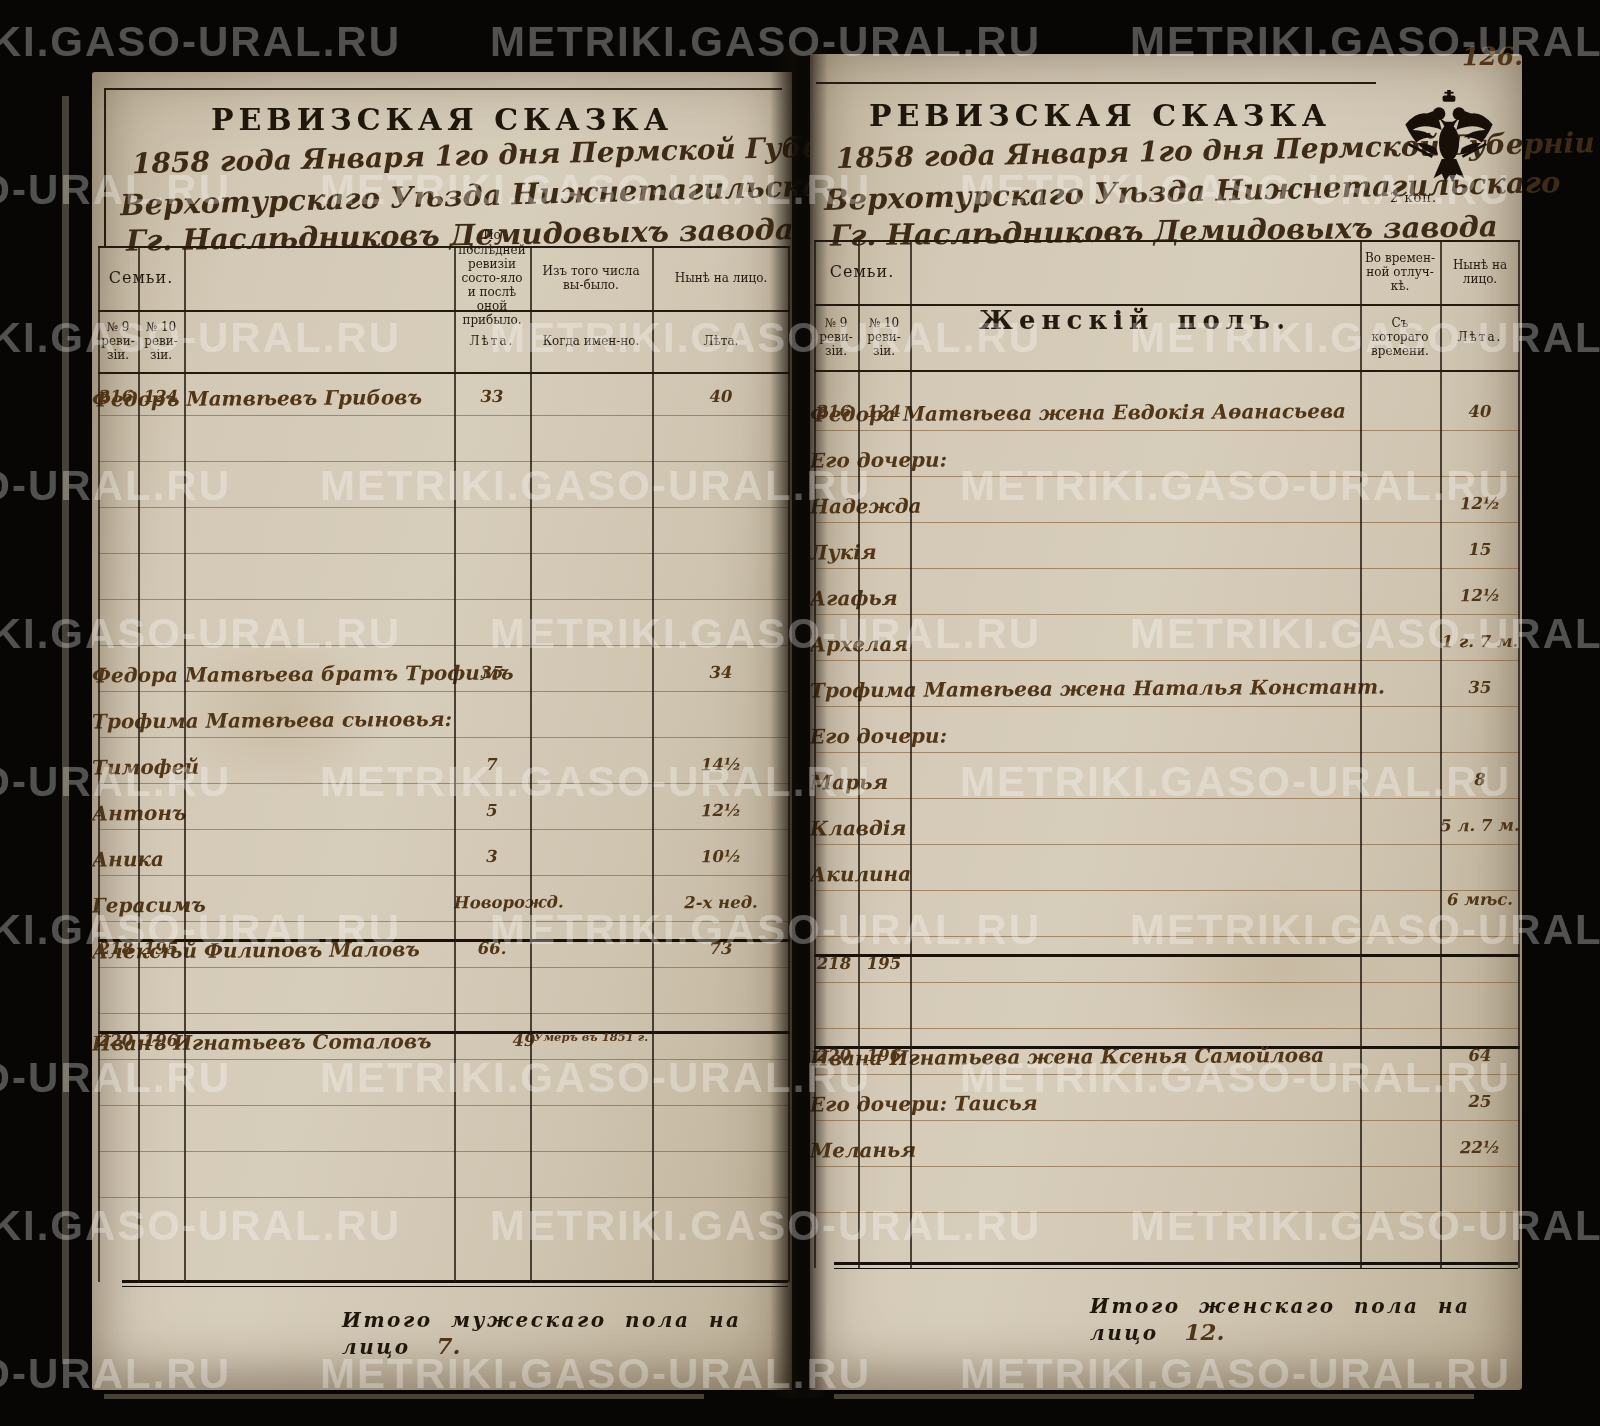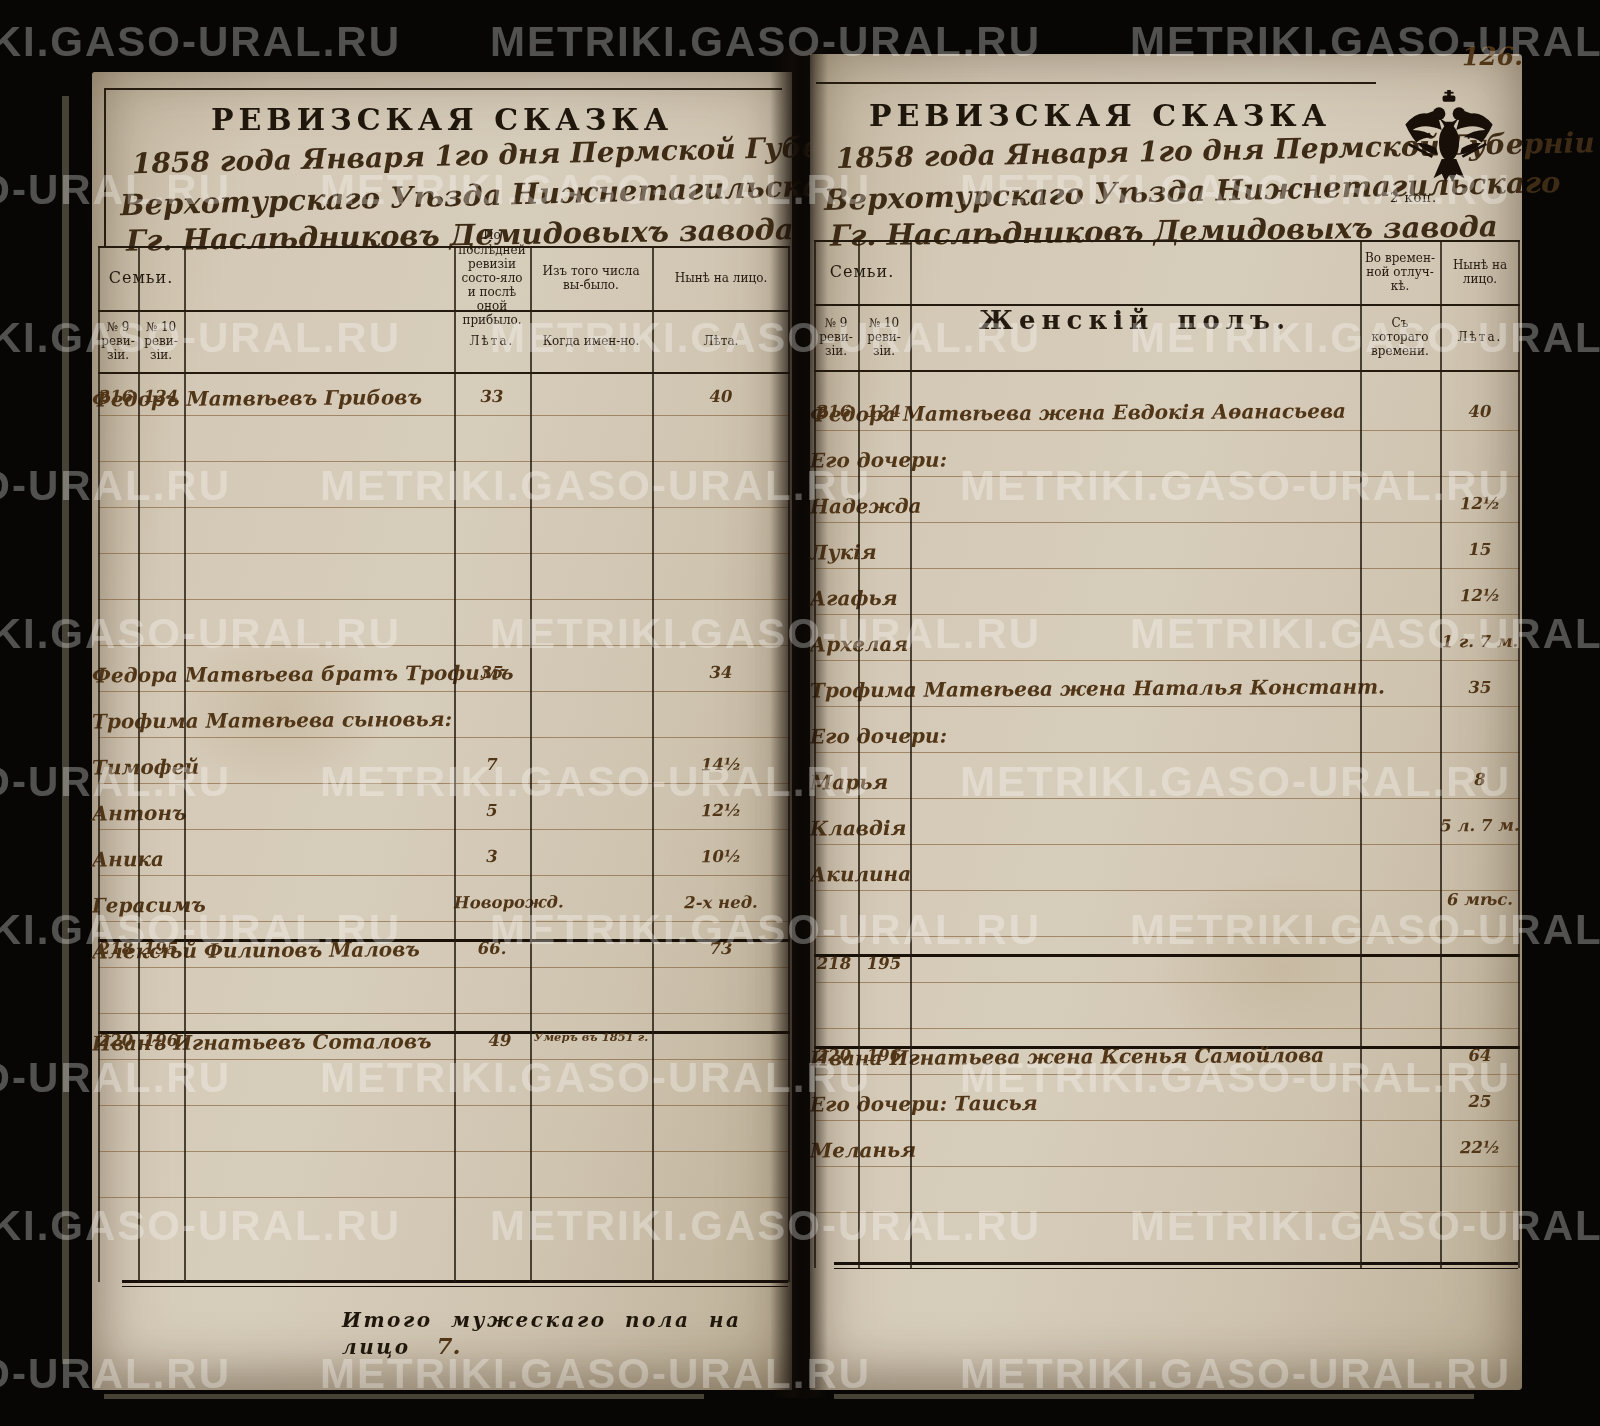--- a/index.html
+++ b/index.html
@@ -133,21 +133,21 @@
           <div class="hw num hw-sm" style="left: 362px; width: 76px; top: 2px;">66.</div>
           <div class="hw num hw-sm" style="left: 560px; width: 138px; top: 2px;">73</div>
         </div>
         <div class="rule" style="left: 6px; top: 941px; width: 692px;"></div>
         <div class="sep" style="left: 6px; top: 959px; width: 692px;"></div>
         <div class="rule" style="left: 6px; top: 987px; width: 692px;"></div>
         <div class="rowline" style="left: 0px; top: 957px; width: 698px;">
           <div class="hw num hw-sm" style="left: 2px; width: 44px; top: 2px;">220</div>
           <div class="hw num hw-sm" style="left: 46px; width: 46px; top: 2px;">196</div>
           <div class="hw" style="left: 108px; top: 2px;">Иванъ Игнатьевъ Соталовъ</div>
-          <div class="hw num hw-sm" style="left: 362px; width: 92px; top: 2px;">49</div>
+          <div class="hw num hw-sm" style="left: 362px; width: 92px; top: 2px; padding-left: 24px;">49</div>
           <div class="hw num hw-xs" style="left: 440px; width: 118px; top: 2px;">Умеръ въ 1851 г.</div>
         </div>
         <div class="rule" style="left: 6px; top: 1033px; width: 692px;"></div>
         <div class="rule" style="left: 6px; top: 1079px; width: 692px;"></div>
         <div class="rule" style="left: 6px; top: 1125px; width: 692px;"></div>
       </div>
 
     <div class="dblrule" style="left:30px;top:1208px;width:666px;"></div>
     <div class="totals" style="left:250px;top:1236px;">
       <span>Итого мужескаго пола на лицо</span><span class="hw">7.</span>
@@ -282,20 +282,23 @@
         </div>
         <div class="rule" style="left: 4px; top: 1112px; width: 706px;"></div>
         <div class="rowline" style="left: 0px; top: 1082px; width: 710px;">
           <div class="hw" style="left: 264px; top: 2px;">Меланья</div>
           <div class="hw num hw-sm" style="left: 628px; width: 84px; top: 2px;">22½</div>
         </div>
         <div class="rule" style="left: 4px; top: 1158px; width: 706px;"></div>
       </div>
 
     <div class="dblrule" style="left:24px;top:1208px;width:684px;"></div>
+    <div class="totals" style="left:280px;top:1240px;">
+      <span>Итого женскаго пола на лицо</span><span class="hw">12.</span>
+    </div>
   <div class="vline" style="left: 4px; top: 186px; height: 1028px;"></div>
       <div class="vline" style="left: 48px; top: 186px; height: 1028px;"></div>
       <div class="vline" style="left: 100px; top: 186px; height: 1028px;"></div>
       <div class="vline" style="left: 550px; top: 186px; height: 1028px;"></div>
       <div class="vline" style="left: 630px; top: 186px; height: 1028px;"></div>
       <div class="vline" style="left: 708px; top: 186px; height: 1028px;"></div>
       <div class="hline" style="left: 4px; top: 186px; width: 706px;"></div>
       <div class="hline" style="left: 4px; top: 250px; width: 706px;"></div>
       <div class="hline" style="left: 4px; top: 316px; width: 706px;"></div>
     </div>

